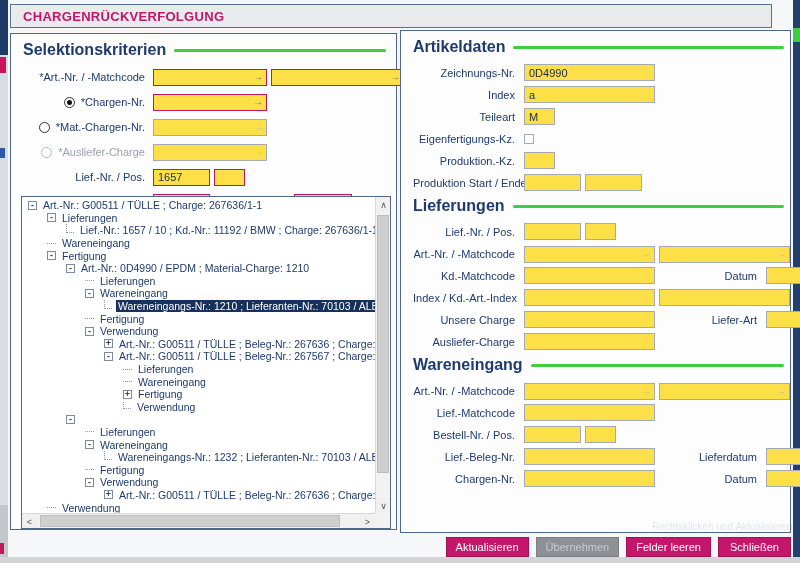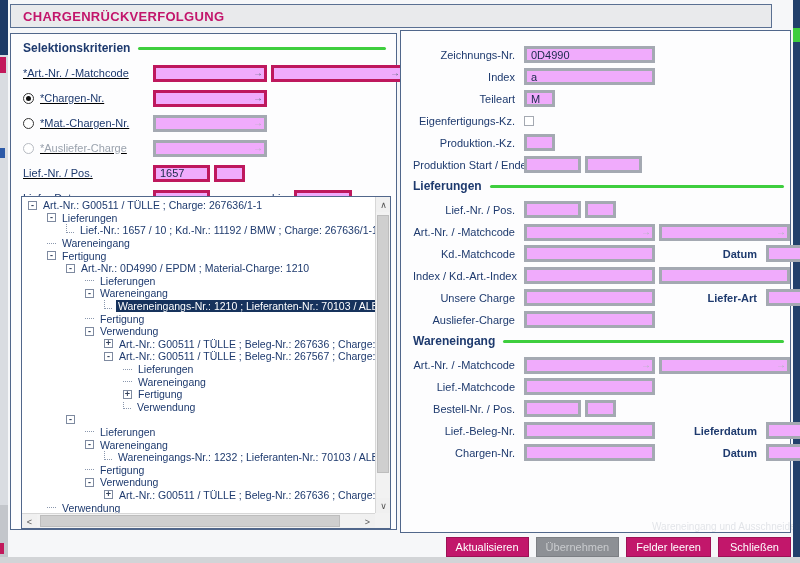--- a/index.html
+++ b/index.html
@@ -24,26 +24,26 @@
     position:absolute;left:10px;top:4px;width:762px;height:24px;
     background:#e9eaec;border:1px solid #5a7092;box-sizing:border-box;
     display:flex;align-items:center;padding-left:12px;
   }
   .title-text{color:#c2156b;font-weight:bold;font-size:13px;letter-spacing:.3px;}
   
   .panel{position:absolute;background:#fdfdfe;border:1px solid #51678b;box-sizing:border-box;}
   #left-panel{left:10px;top:33px;width:387px;height:497px;}
   #right-panel{left:400px;top:30px;width:391px;height:503px;}
   .section-header{display:flex;align-items:center;gap:8px;}
-  .section-title{color:#1e3a6e;font-weight:bold;font-size:12px;white-space:nowrap;}
+  .section-title{color:#1e3a6e;font-weight:bold;font-size:16px;white-space:nowrap;}
   .green-line{flex:1;height:3px;background:#3ece3e;border-radius:2px;}
   
   .flabel{color:#1e3a6e;font-size:11px;text-align:right;white-space:nowrap;}
   .inp{
-    border:3px solid #be185d;background:#f0abfc;height:17px;box-sizing:border-box;
+    border:1px solid #be185d;background:#fde047;height:17px;box-sizing:border-box;
     font-family:"Liberation Sans",sans-serif;font-size:11px;color:#18294a;padding:0 4px;outline:none;
   }
   .inp.gray{border-color:#a4a9b2;}
   .arrowbox{position:relative;display:inline-block;}
   .arrowbox .arr{
     position:absolute;right:4px;top:50%;transform:translateY(-50%);
     font-size:10px;color:#5f6b7d;pointer-events:none;line-height:1;
   }
   .arrowbox.dis .arr{color:#b0b4bc;}
   .radio{
@@ -51,29 +51,29 @@
     display:inline-block;box-sizing:border-box;background:#fff;position:relative;flex:0 0 auto;
   }
   .radio.sel::after{
     content:"";position:absolute;left:2px;top:2px;width:5px;height:5px;border-radius:50%;background:#111;
   }
   .radio.dis{border-color:#b7bbc2;}
   .checkbox{width:10px;height:10px;border:1px solid #a4a9b2;background:#fff;display:inline-block;box-sizing:border-box;}
   .dis-label{color:#9aa2ad;}
   
   .sel-row{display:flex;align-items:center;height:20px;margin:0 0 5px 0;}
-  .sel-label{width:122px;display:flex;align-items:center;gap:6px;padding-right:8px;flex:0 0 auto;text-decoration:underline;}
+  .sel-label{width:122px;display:flex;justify-content:flex-end;align-items:center;gap:6px;padding-right:8px;flex:0 0 auto;}
   
   .frow{display:flex;align-items:center;height:17px;margin:0 12px 5px 0;}
   .frow .flabel{width:102px;padding-right:9px;flex:0 0 auto;}
   .w-lg{width:131px;}
   .w-md{width:57px;}
   .w-sm{width:31px;}
   .w-dt{width:56px;}
-  .sub-label{margin-left:auto;padding-right:8px;font-weight:bold;}
+  .sub-label{margin-left:auto;padding-right:8px;}
   .gap{margin-left:4px;}
   
   #tree-box{
     position:absolute;left:10px;top:162px;width:370px;height:333px;
     border:1px solid #51678b;background:#fff;box-sizing:border-box;overflow:hidden;
   }
   #tree-rows{
     position:absolute;left:0;top:0;right:15px;bottom:15px;overflow:hidden;padding-top:2px;box-sizing:border-box;
   }
   .tree-row{
@@ -312,20 +312,24 @@
       <div class="sb-btn left">&lt;</div>
       <div class="h-thumb"></div>
       <div class="sb-btn right">&gt;</div>
     </div>
     <div class="corner"></div>
   </div>
 </div>
 
 <div class="panel" id="right-panel">
   <div style="padding:7px 0 0 12px;">
+    <div class="section-header" style="margin-right:6px;">
+      <span class="section-title">Artikeldaten</span>
+      <span class="green-line"></span>
+    </div>
     <div style="height:8px;"></div>
 
     <div class="frow">
       <span class="flabel">Zeichnungs-Nr.</span>
       <input class="inp gray w-lg" value="0D4990" style="">
     </div>
     <div class="frow">
       <span class="flabel">Index</span>
       <input class="inp gray w-lg" value="a" style="">
     </div>
@@ -411,21 +415,21 @@
     </div>
     <div class="frow">
       <span class="flabel">Chargen-Nr.</span>
       <input class="inp gray w-lg" style="">
       <span class="flabel sub-label">Datum</span>
       <input class="inp gray w-dt" style="">
     </div>
   </div>
 </div>
 
-<div id="ghost">Wareneingang und Ausschneiden</div>
+<div id="ghost">Rechtsklicken und Aktualisieren</div>
 
 <div id="button-bar">
   <button class="btn">Aktualisieren</button>
   <button class="btn disabled" disabled="">Übernehmen</button>
   <button class="btn">Felder leeren</button>
   <button class="btn">Schließen</button>
 </div>
 
 <div id="bottom-strip"></div>
 

